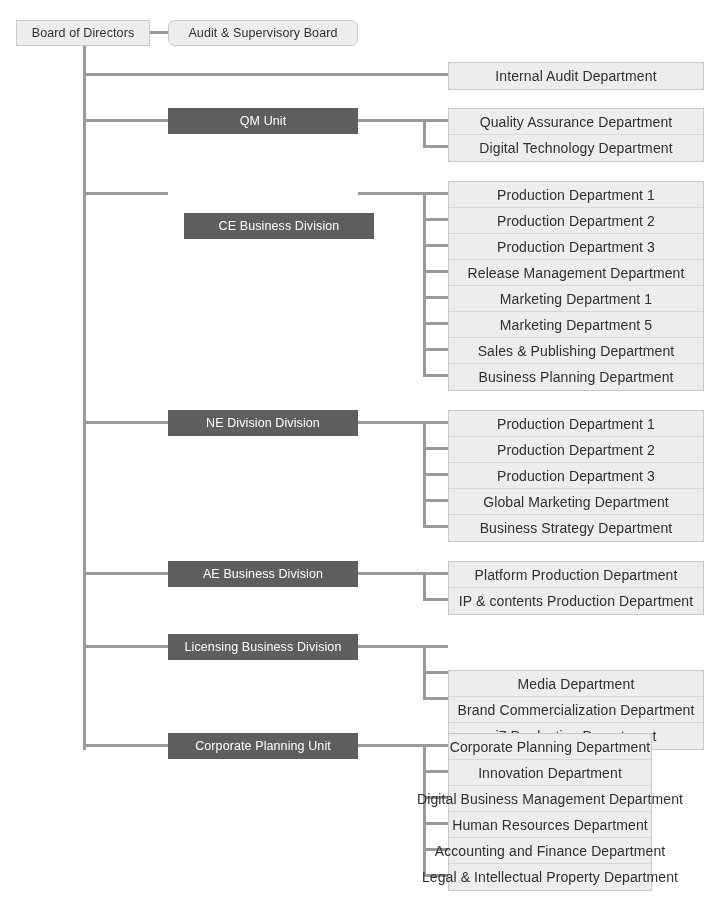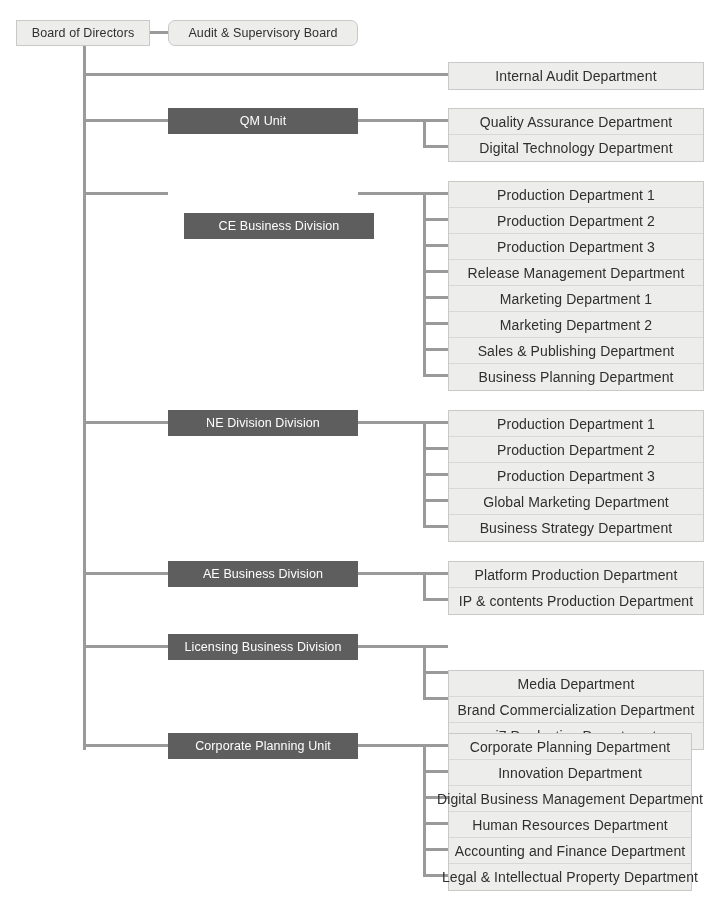--- a/index.html
+++ b/index.html
@@ -122,21 +122,21 @@
   <div class="line line-h" style="left:423px; top:322px; width:25px;"></div>
   <div class="line line-h" style="left:423px; top:348px; width:25px;"></div>
   <div class="line line-h" style="left:423px; top:374px; width:25px;"></div>
 
   <div class="dept-stack" style="left:448px; top:181px; width:256px;">
     <div class="dept-row">Production Department 1</div>
     <div class="dept-row">Production Department 2</div>
     <div class="dept-row">Production Department 3</div>
     <div class="dept-row">Release Management Department</div>
     <div class="dept-row">Marketing Department 1</div>
-    <div class="dept-row">Marketing Department 2</div>
+    <div class="dept-row">Marketing Department 5</div>
     <div class="dept-row">Sales &amp; Publishing Department</div>
     <div class="dept-row">Business Planning Department</div>
   </div>
 
   <div class="line line-h" style="left:83px; top:421px; width:85px;"></div>
   <div class="box box-dark" style="left:168px; top:410px; width:190px; height:26px;">
     <span>NE Division Division</span>
   </div>
   <div class="line line-h" style="left:358px; top:421px; width:65px;"></div>
   <div class="line line-v" style="left:423px; top:421px; height:106px;"></div>
@@ -190,21 +190,21 @@
   </div>
   <div class="line line-h" style="left:358px; top:744px; width:65px;"></div>
   <div class="line line-v" style="left:423px; top:744px; height:132px;"></div>
   <div class="line line-h" style="left:423px; top:744px; width:25px;"></div>
   <div class="line line-h" style="left:423px; top:770px; width:25px;"></div>
   <div class="line line-h" style="left:423px; top:796px; width:25px;"></div>
   <div class="line line-h" style="left:423px; top:822px; width:25px;"></div>
   <div class="line line-h" style="left:423px; top:848px; width:25px;"></div>
   <div class="line line-h" style="left:423px; top:874px; width:25px;"></div>
 
-  <div class="dept-stack" style="left:448px; top:733px; width:244px;">
+  <div class="dept-stack" style="left:448px; top:733px; width:204px;">
     <div class="dept-row">Corporate Planning Department</div>
     <div class="dept-row">Innovation Department</div>
     <div class="dept-row">Digital Business Management Department</div>
     <div class="dept-row">Human Resources Department</div>
     <div class="dept-row">Accounting and Finance Department</div>
     <div class="dept-row">Legal &amp; Intellectual Property Department</div>
   </div>
 
 </div>
 

